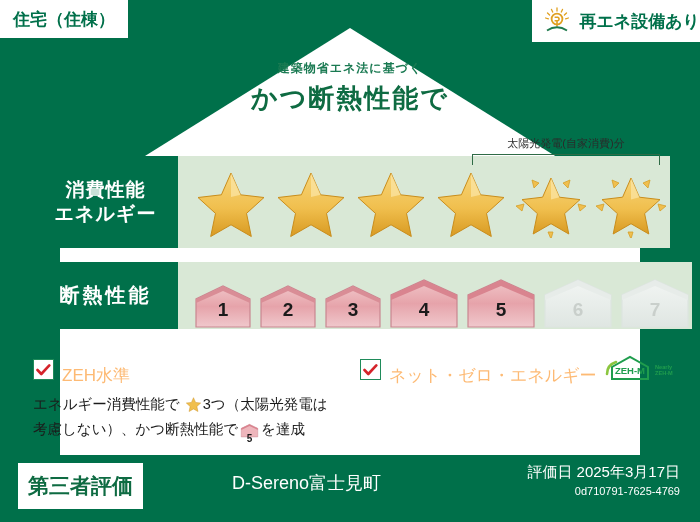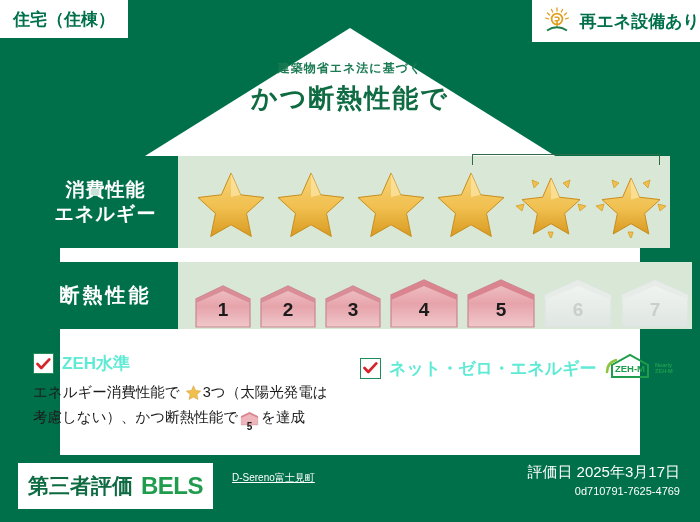--- a/index.html
+++ b/index.html
@@ -143,21 +143,21 @@
   #crit-left{left:33px;top:352px;width:300px;}
   #crit-right{left:360px;top:352px;width:300px;}
 
   .crit-head{display:flex;align-items:center;margin-bottom:6px;}
   .checkbox{
     width:19px;height:19px;flex:none;margin-right:8px;
     border:1.6px solid #1f8b5a;background:#fff;
     display:flex;align-items:center;justify-content:center;
   }
   .crit-title{
-    color:#5eead4;font-size:17px;font-weight:bold;white-space:nowrap;
+    color:#fdba74;font-size:17px;font-weight:normal;white-space:nowrap;margin-top:12px;
   }
   .crit-body{
     font-size:14.5px;color:#1b1b1b;line-height:1.55;
   }
   .inline-star{vertical-align:-3px;margin:0 1px;}
   .inline-house{vertical-align:-4px;margin:0 2px;position:relative;display:inline-block;}
   .inline-house .n{
     position:absolute;left:0;right:0;bottom:1px;text-align:center;
     font-size:10px;font-weight:bold;color:#1b1b1b;line-height:1;
   }
@@ -167,21 +167,21 @@
   #footer{position:absolute;left:0;bottom:0;width:700px;height:67px;z-index:7;}
   #bels-box{
     position:absolute;left:18px;top:8px;height:46px;
     background:#ffffff;display:flex;align-items:center;
     padding:0 10px;
   }
   #bels-box .jp{color:#0e6b42;font-size:21px;font-weight:bold;letter-spacing:0px;}
   #bels-box .en{color:#1f9d4d;font-size:24px;font-weight:bold;margin-left:8px;letter-spacing:-0.5px;}
   #building-name{
     position:absolute;left:232px;top:16px;
-    color:#ffffff;font-size:10px;white-space:nowrap;text-decoration:underline;
+    color:#ffffff;font-size:18px;white-space:nowrap;
   }
   #eval-date{
     position:absolute;right:20px;top:8px;
     color:#ffffff;font-size:15px;text-align:right;white-space:nowrap;
   }
   #eval-id{
     position:absolute;right:20px;top:30px;
     color:#ffffff;font-size:11px;text-align:center;white-space:nowrap;
     font-family:"Liberation Sans","DejaVu Sans",sans-serif;
   }
@@ -223,20 +223,23 @@
     <div id="title-main">かつ断熱性能で</div>
   </div>
 
   <div class="perf-row" id="row-energy">
     <div class="perf-key">
       <span>消費性能</span>
       <span>エネルギー</span>
     </div>
     <div class="perf-val">
 
+      <div id="solar-note">
+        <span class="cap">太陽光発電(自家消費)分</span>
+      </div>
       <div id="solar-bracket"></div>
 
       <div id="stars">
 
         <div class="star-slot">
           <svg width="78" height="72" viewBox="0 0 78 72">
             <defs>
                 <linearGradient id="sg1" x1="0" y1="0" x2="0" y2="1">
               <stop offset="0" stop-color="#f7d477"></stop>
                   <stop offset="0.55" stop-color="#f0bf4e"></stop>
@@ -412,20 +415,19 @@
           <text x="52" y="15" font-family="'Liberation Sans',sans-serif" font-size="5.6" font-weight="bold" fill="#1f9d4d">Nearly</text>
           <text x="52" y="21" font-family="'Liberation Sans',sans-serif" font-size="5.6" font-weight="bold" fill="#1f9d4d">ZEH-M</text>
         </svg>
       </span>
     </div>
   </div>
 
   <div id="footer">
     <div id="bels-box">
       <span class="jp">第三者評価</span>
-      <span class="en">BELS</span>
     </div>
     <div id="building-name">D-Sereno富士見町</div>
     <div id="eval-date">評価日 2025年3月17日</div>
     <div id="eval-id">0d710791-7625-4769</div>
   </div>
 
 </div>
 
 </body></html>

